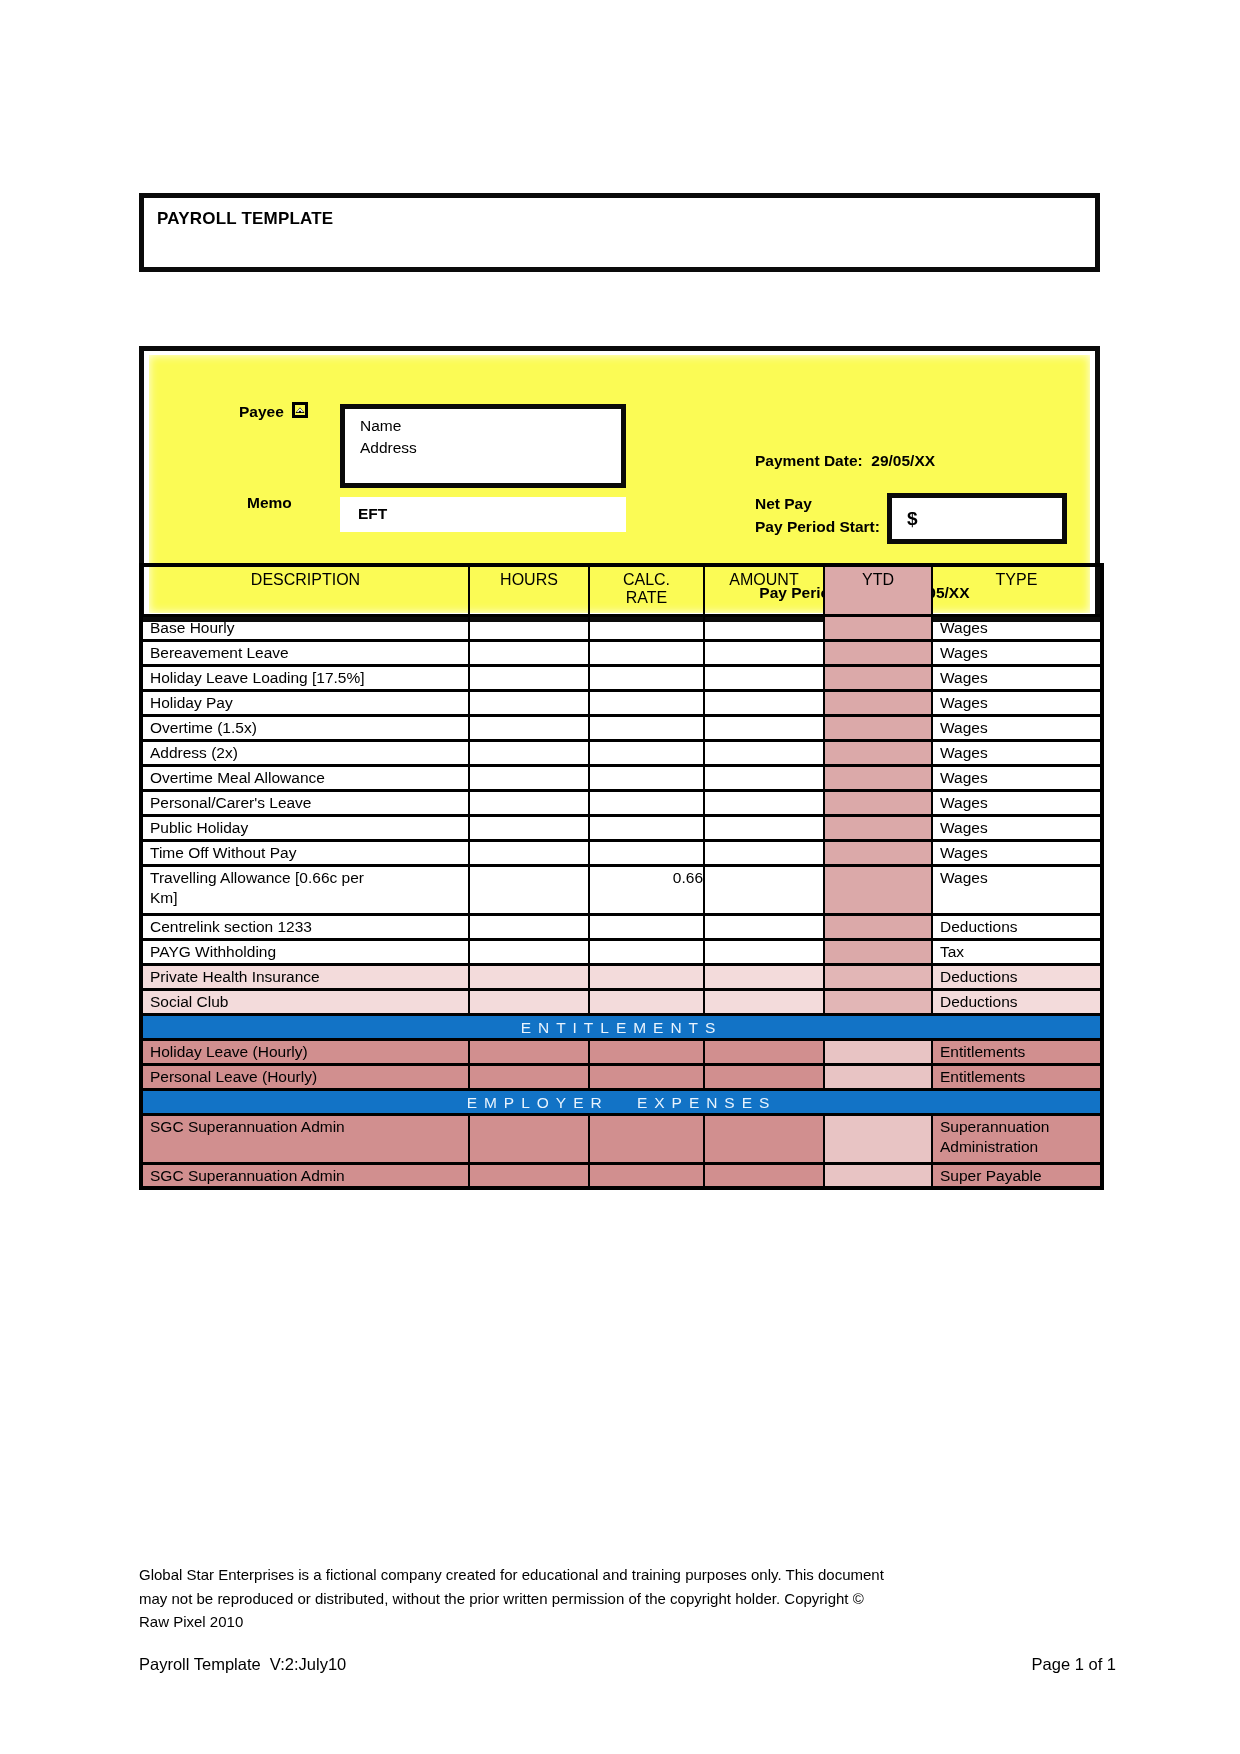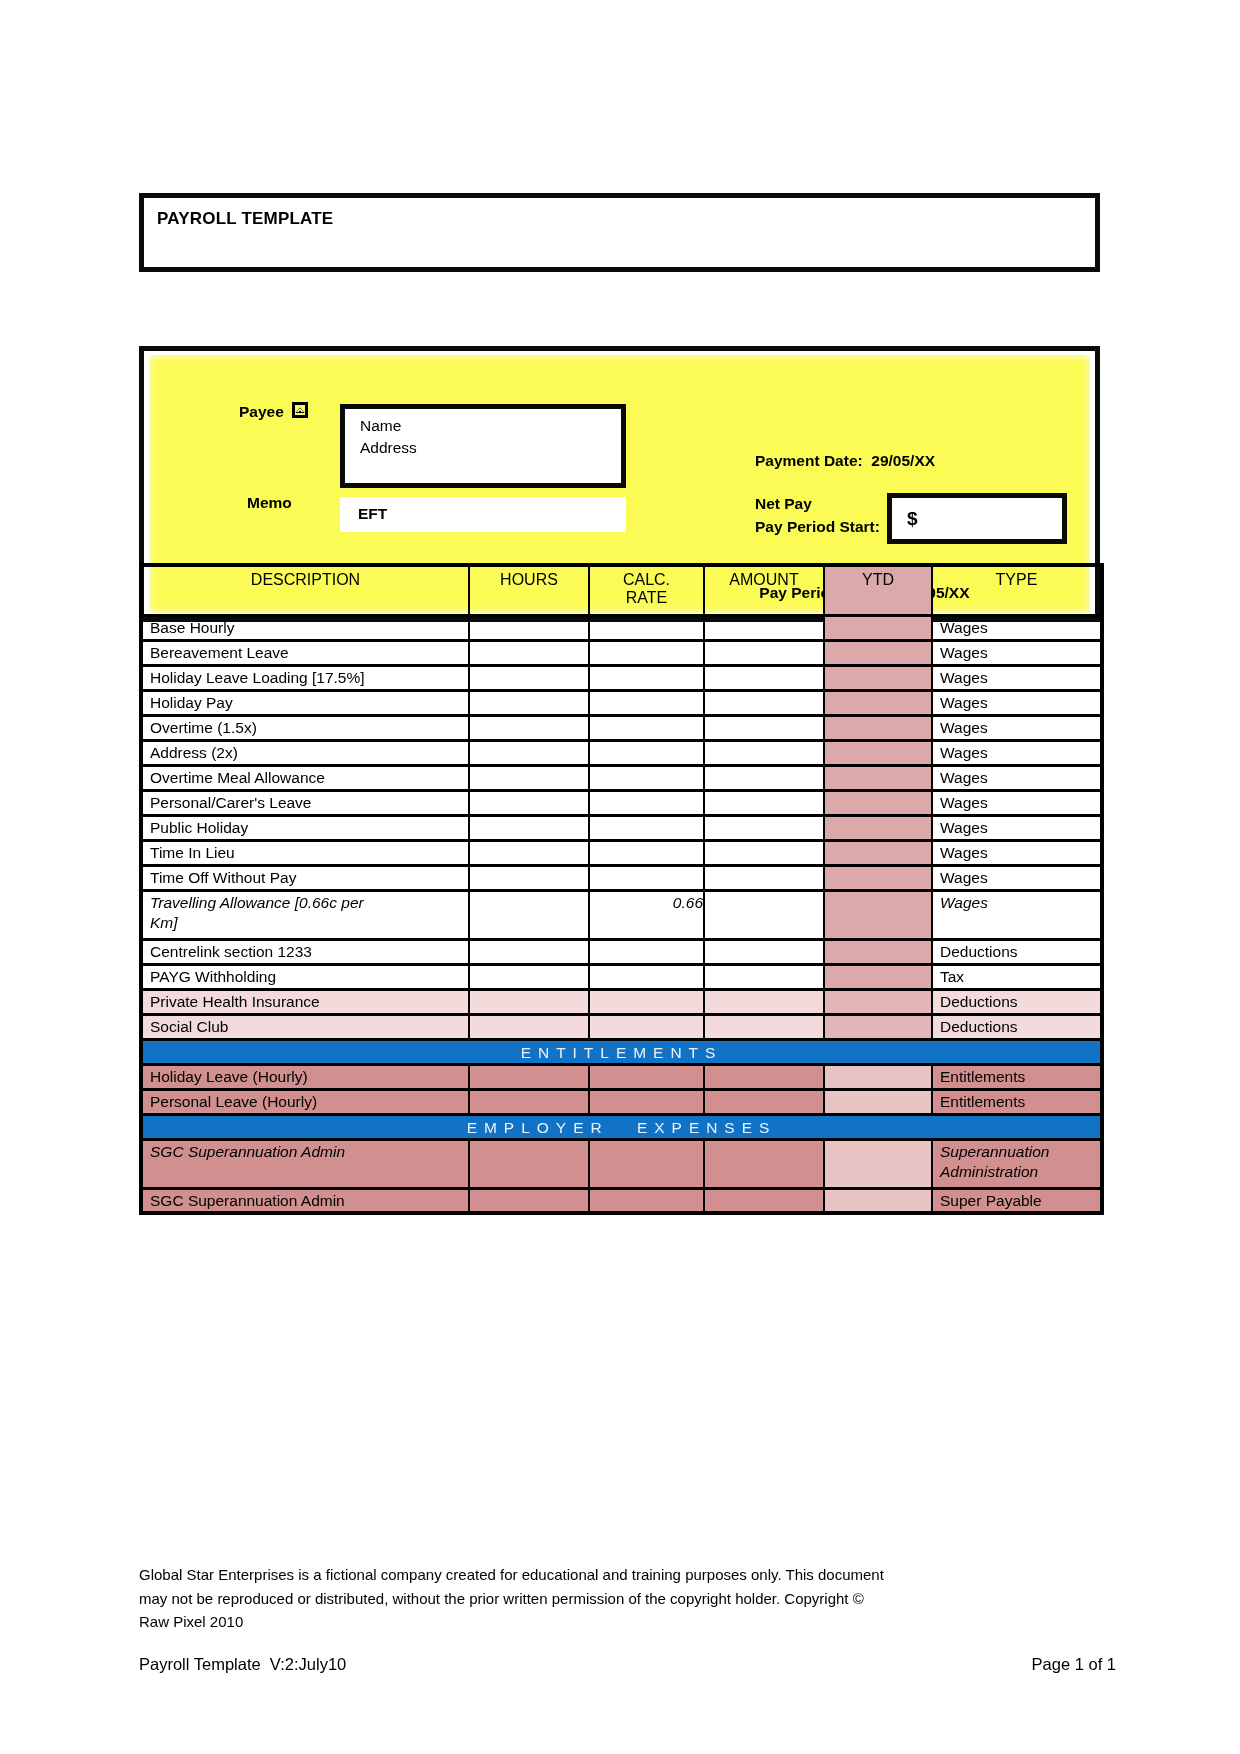--- a/index.html
+++ b/index.html
@@ -76,21 +76,21 @@
   table.payroll th{
     height:50px;font-size:16px;font-weight:normal;vertical-align:top;
     padding:4px 0 0 0;text-align:center;
   }
   th.col-description, th.col-type{text-align:left;padding-left:7px;}
   th.col-ytd{background:var(--ytd-pink);}
   table.payroll td{
     height:25px;font-size:15.5px;line-height:20px;vertical-align:top;
     padding:1px 0 0 7px;
   }
-  tr.tall td{height:49px;font-style:italic;}
+  tr.tall td{height:49px;}
   td.col-hours, td.col-amount, td.col-ytd{padding-left:0;text-align:center;}
   td.col-calc_rate{padding-left:0;padding-right:12px;text-align:right;margin-left:8px;}
   td.col-type{padding-left:8px;}
 
   tr.row-plain td.col-ytd{background:var(--ytd-pink);}
   tr.row-lightpink td{background:var(--row-light-pink);}
   tr.row-lightpink td.col-ytd{background:var(--light-pink-ytd);}
   tr.row-rose td{background:var(--row-rose);}
   tr.row-rose td.col-ytd{background:var(--rose-ytd);}
 
@@ -241,28 +241,20 @@
       </tr>
       <tr class="row-plain">
         <td class="col-description">Public Holiday</td>
         <td class="col-hours"></td>
         <td class="col-calc_rate"></td>
         <td class="col-amount"></td>
         <td class="col-ytd"></td>
         <td class="col-type">Wages</td>
       </tr>
       <tr class="row-plain">
-        <td class="col-description">Time In Lieu</td>
-        <td class="col-hours"></td>
-        <td class="col-calc_rate"></td>
-        <td class="col-amount"></td>
-        <td class="col-ytd"></td>
-        <td class="col-type">Wages</td>
-      </tr>
-      <tr class="row-plain">
         <td class="col-description">Time Off Without Pay</td>
         <td class="col-hours"></td>
         <td class="col-calc_rate"></td>
         <td class="col-amount"></td>
         <td class="col-ytd"></td>
         <td class="col-type">Wages</td>
       </tr>
       <tr class="row-plain tall">
         <td class="col-description">Travelling Allowance [0.66c per
 Km]</td>

